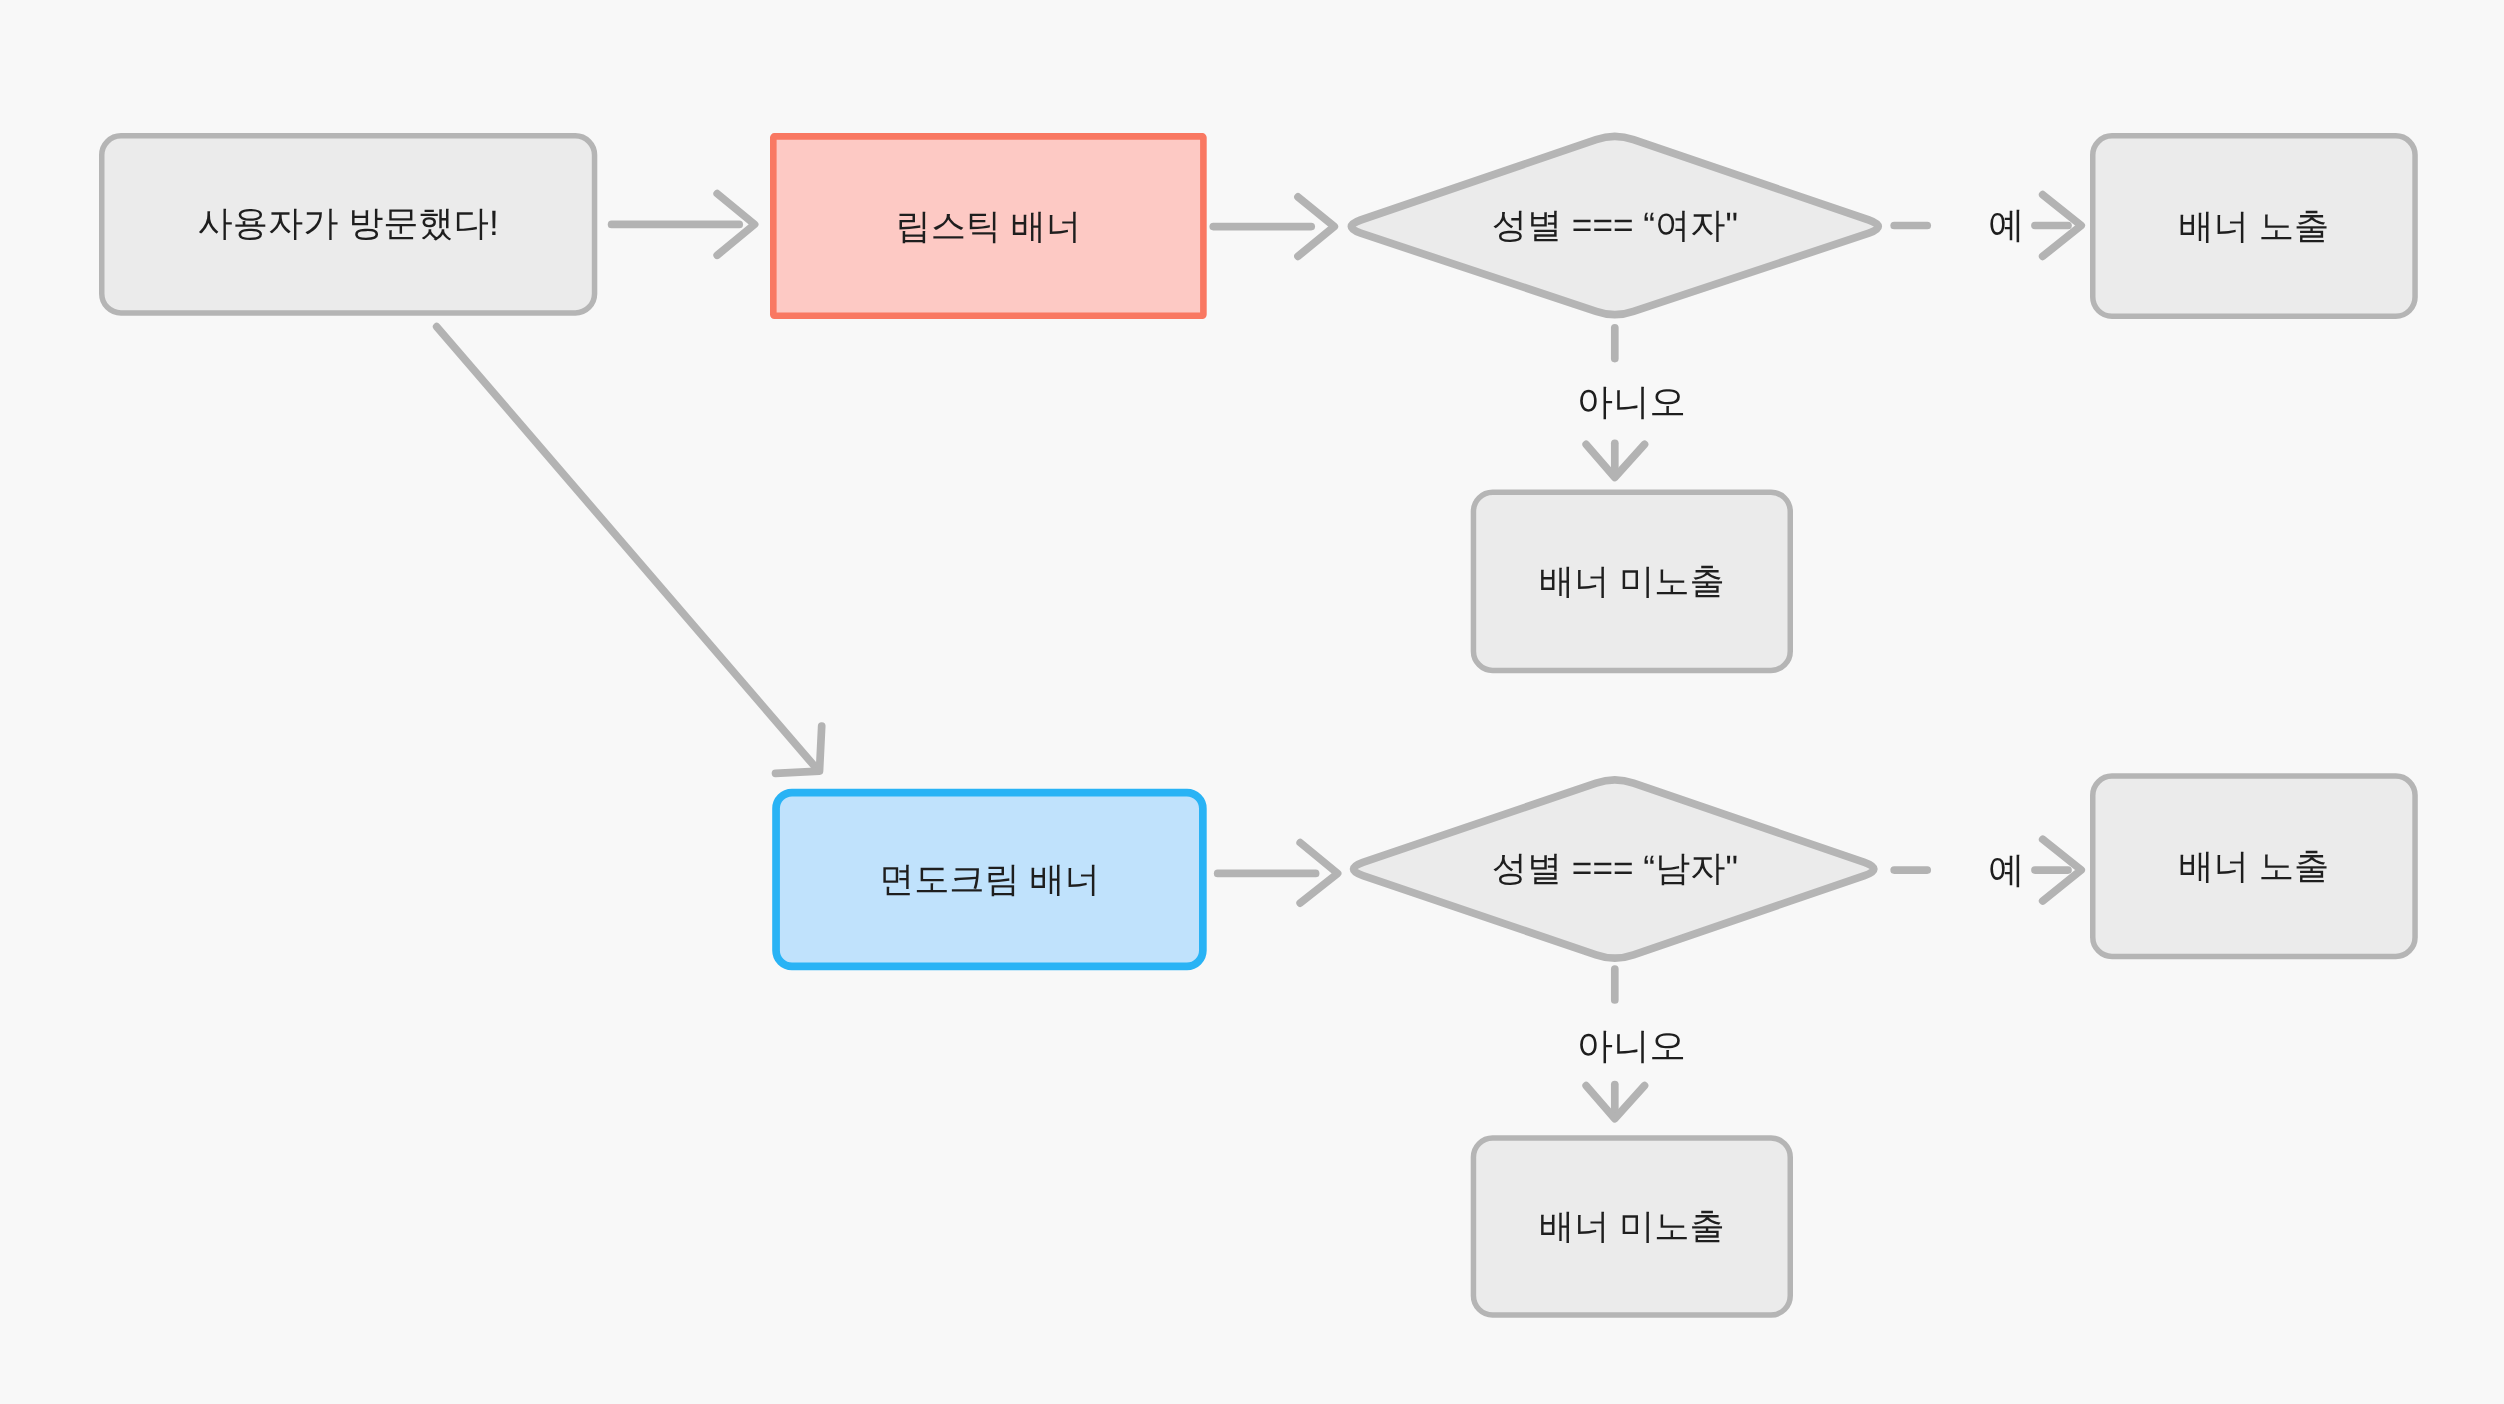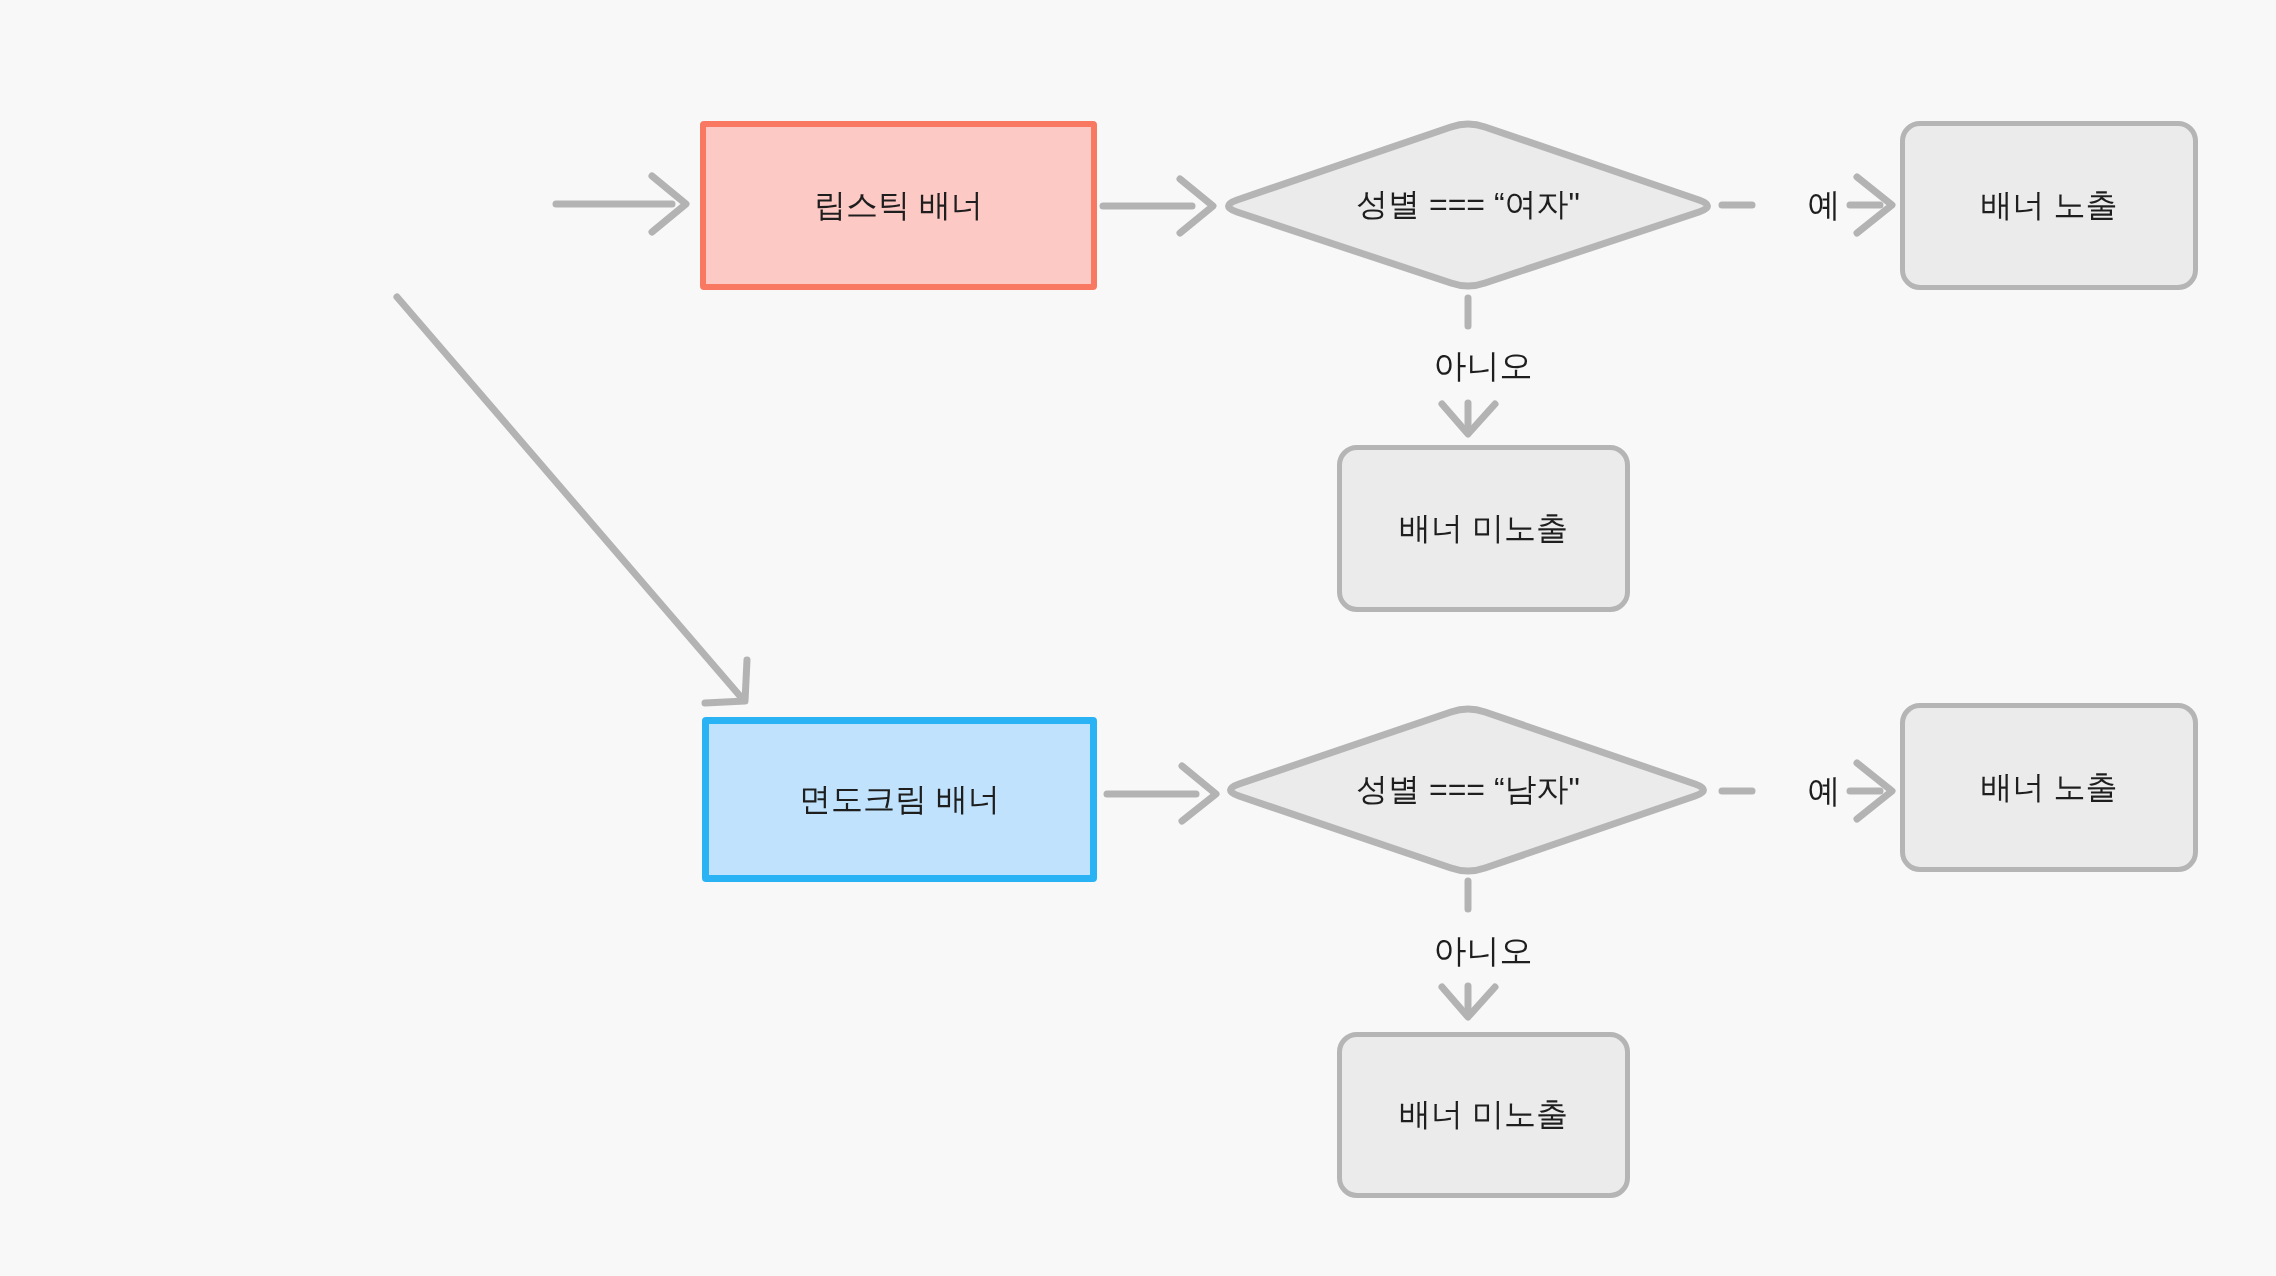--- a/index.html
+++ b/index.html
@@ -50,21 +50,21 @@
     white-space: nowrap;
   }
   .node.red {
     background: var(--lipstick_fill, #fdc9c4);
     border: 6px solid var(--lipstick_stroke, #f97862);
     border-radius: 4px;
   }
   .node.blue {
     background: var(--shaving_fill, #c0e2fc);
     border: 7px solid var(--shaving_stroke, #29b3f5);
-    border-radius: 4px;
+    border-radius: 18px;
   }
   .diamond-label, .edge-label {
     position: absolute;
     transform: translate(-50%, -50%);
     font-size: 32px;
     color: var(--text, #1e1e1e);
     white-space: nowrap;
   }
   .edge-label {
     font-size: 33px;
@@ -118,20 +118,23 @@
       <path class="arrow" d="M 1857 763 L 1892 791 L 1857 819"></path>
     </g>
 
     <g>
       <path class="arrow" d="M 1468 881 L 1468 909"></path>
       <path class="arrow" d="M 1468 986 L 1468 1013"></path>
       <path class="arrow" d="M 1442 987 L 1468 1017 L 1495 987"></path>
     </g>
   </svg>
 
+  <div class="node" style="left:90px; top:121px; width:453px; height:166px;">
+    <span>사용자가 방문했다!</span>
+  </div>
 
   <div class="node red" style="left:700px; top:121px; width:397px; height:169px;">
     <span>립스틱 배너</span>
   </div>
 
   <div class="node" style="left:1900px; top:121px; width:298px; height:169px;">
     <span>배너 노출</span>
   </div>
 
   <div class="node" style="left:1337px; top:445px; width:293px; height:167px;">

